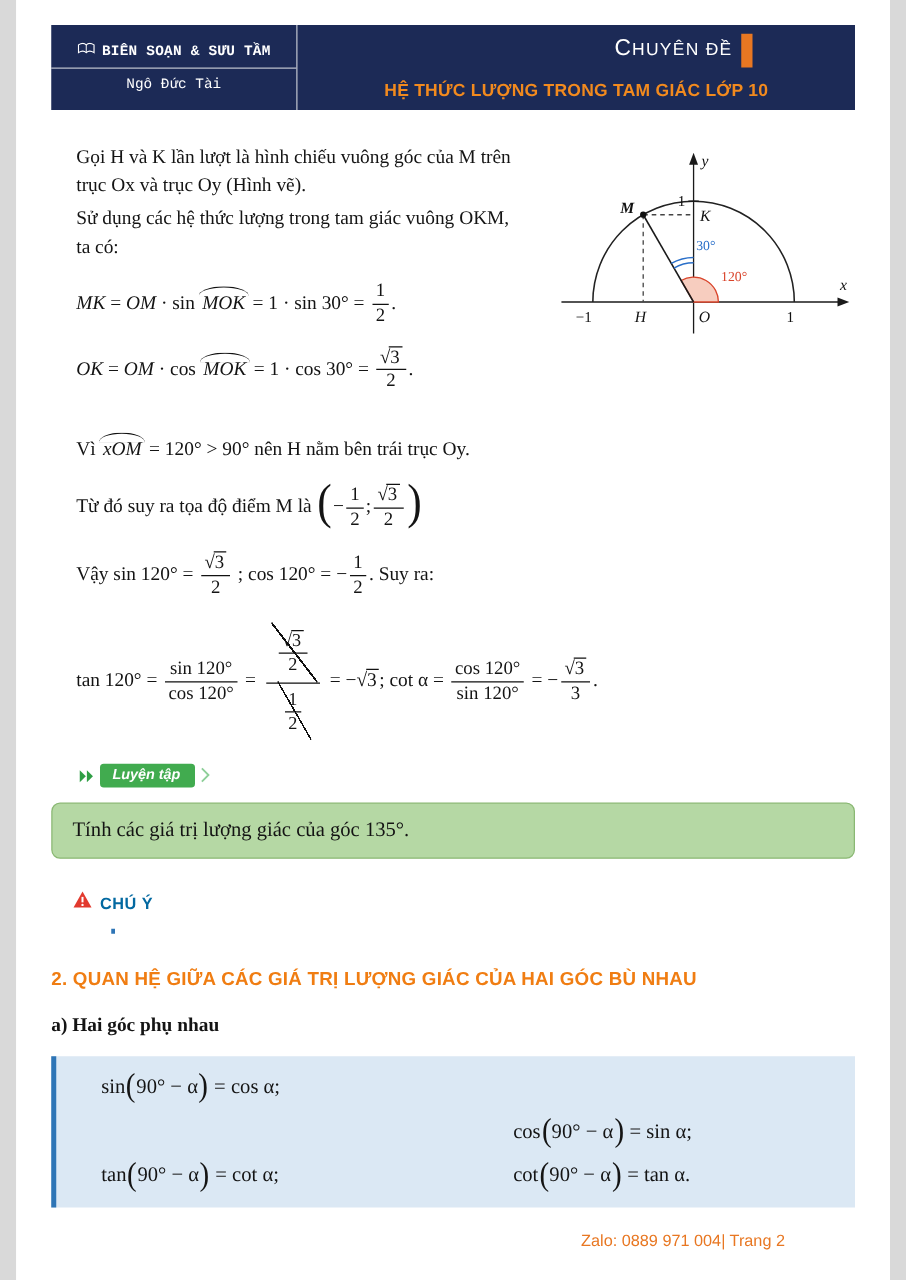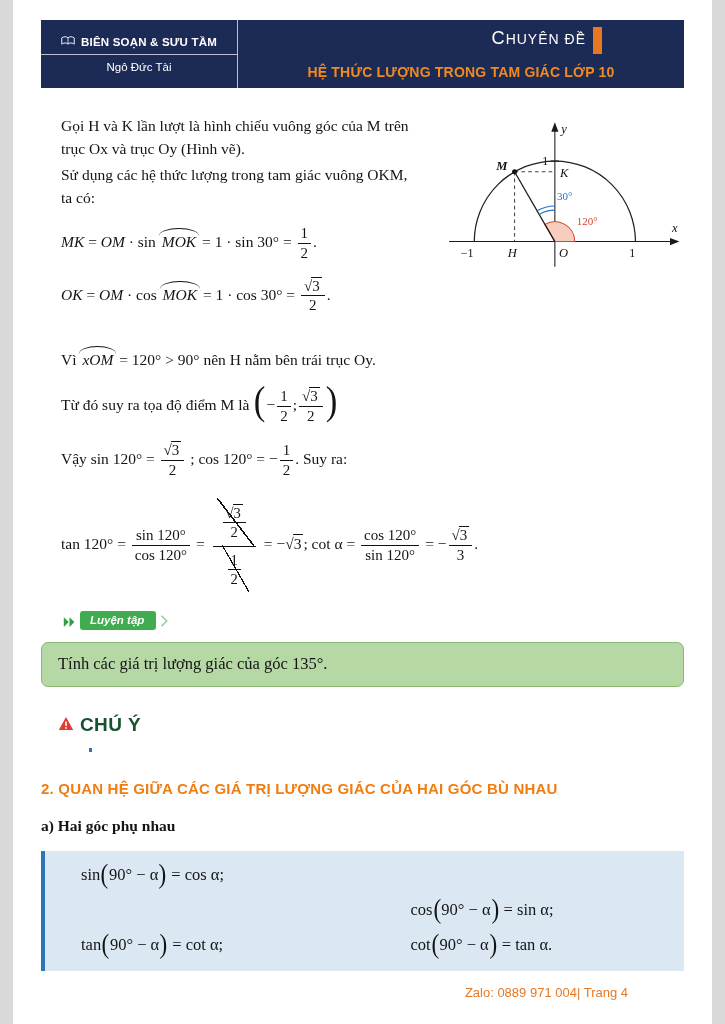--- a/index.html
+++ b/index.html
@@ -5,21 +5,21 @@
   * { margin:0; padding:0; box-sizing:border-box; }
   html,body { width:725px; height:1024px; }
   body { background:#ffffff; font-family:"Liberation Serif", serif; color:#141414; position:relative; overflow:hidden; }
   .strip { position:absolute; top:0; bottom:0; width:13px; background:#d9d9d9; }
   .strip.left { left:0; }
   .strip.right { right:0; }
   .page { position:absolute; left:13px; right:13px; top:0; bottom:0; background:#fff; }
 
   
   .topbar { margin:20px 28px 0; height:68px; background:#1c2a56; display:flex; color:#fff; font-family:"Liberation Sans", sans-serif; }
-  .tb-left { width:197px; border-right:1px solid rgba(255,255,255,.7); display:flex; flex-direction:column; justify-content:center; }
+  .tb-left { width:197px; border-right:1px solid rgba(255,255,255,.7); display:flex; flex-direction:column; justify-content:center;font-family:Liberation Mono, monospace; }
   .brand-row { display:flex; align-items:center; justify-content:center; gap:6px; font-size:11.5px; font-weight:bold; padding:0 8px 6px; border-bottom:1px solid rgba(255,255,255,.7); letter-spacing:.2px; }
   .author { text-align:center; font-size:11.5px; padding-top:6px; }
   .tb-right { flex:1; position:relative; }
   .series { position:absolute; top:8px; right:98px; font-size:14px; letter-spacing:1px; }
   .series::first-letter { font-size:1.3em; }
   .series-accent { position:absolute; top:7px; right:82px; width:9px; height:27px; background:#e87722; }
   .doc-title { position:absolute; left:0; right:0; bottom:8px; text-align:center; color:#f28a1e; font-weight:bold; font-size:14px; letter-spacing:.2px; }
 
   
   .content { margin:0 28px; position:relative; font-size:15.5px; line-height:1.5; }
@@ -54,21 +54,21 @@
   .p5 { margin-top:12px; }
   .f3 { margin-top:18px; white-space:nowrap; }
 
   
   .badge-row { display:flex; align-items:flex-start; gap:4px; margin:24px 0 0 22px; }
   .badge-pill { background:#41ab4f; color:#fff; font:bold italic 11.5px "Liberation Sans", sans-serif; padding:3px 12px 4px 10px; border-radius:3px; }
   .practice-box { margin-top:7px; background:#b5d8a4; border:1px solid #8ab873; border-radius:7px; padding:9px 16px 10px; font-size:16.5px; }
 
   
   .note-head { display:flex; align-items:center; gap:6px; margin:24px 0 0 17px; font-family:"Liberation Sans", sans-serif; }
-  .note-title { color:#14532d; font-weight:bold; font-size:19px; letter-spacing:.4px; }
+  .note-title { color:#0369a1; font-weight:bold; font-size:13px; letter-spacing:.4px; }
   .note-body { margin:8px 0 0 48px; border-left:3.5px solid #2e75b6; padding:2px 6px 2px 24px; }
   .note-body p { text-indent:14px; margin-bottom:4px; }
   .note-body .b { display:inline-block; width:20px; text-indent:0; }
   .note-body .b.wide { width:30px; }
 
   
   .heading2 { margin-top:26px; color:#f07d12; font-family:"Liberation Sans", sans-serif; font-weight:bold; font-size:15px; letter-spacing:.2px; }
   .subheading { margin-top:14px; font-weight:bold; font-size:15.5px; }
   .bluebox { margin-top:13px; background:#dbe8f4; border-left:4px solid #2e75b6; padding:13px 24px 15px 36px;
      display:grid; grid-template-columns:1fr 1fr; row-gap:13px; font-size:16.5px; line-height:1.35; }
@@ -242,16 +242,16 @@
       <div></div>
       <div class="c2"><span class="mexp"><span>cos</span><span class="bp">(</span><span>90° − α</span><span class="bp">)</span><span> = sin α;</span></span></div>
       <div><span class="mexp"><span>tan</span><span class="bp">(</span><span>90° − α</span><span class="bp">)</span><span> = cot α;</span></span></div>
       <div class="c2"><span class="mexp"><span>cot</span><span class="bp">(</span><span>90° − α</span><span class="bp">)</span><span> = tan α.</span></span></div>
     </div>
 
   </div>
 
   <div class="footer">
     <span>Zalo: 0889 971 004</span>
-    <span>| Trang 4</span>
+    <span>| Trang 2</span>
   </div>
 
 </div>
 
 </body></html>

